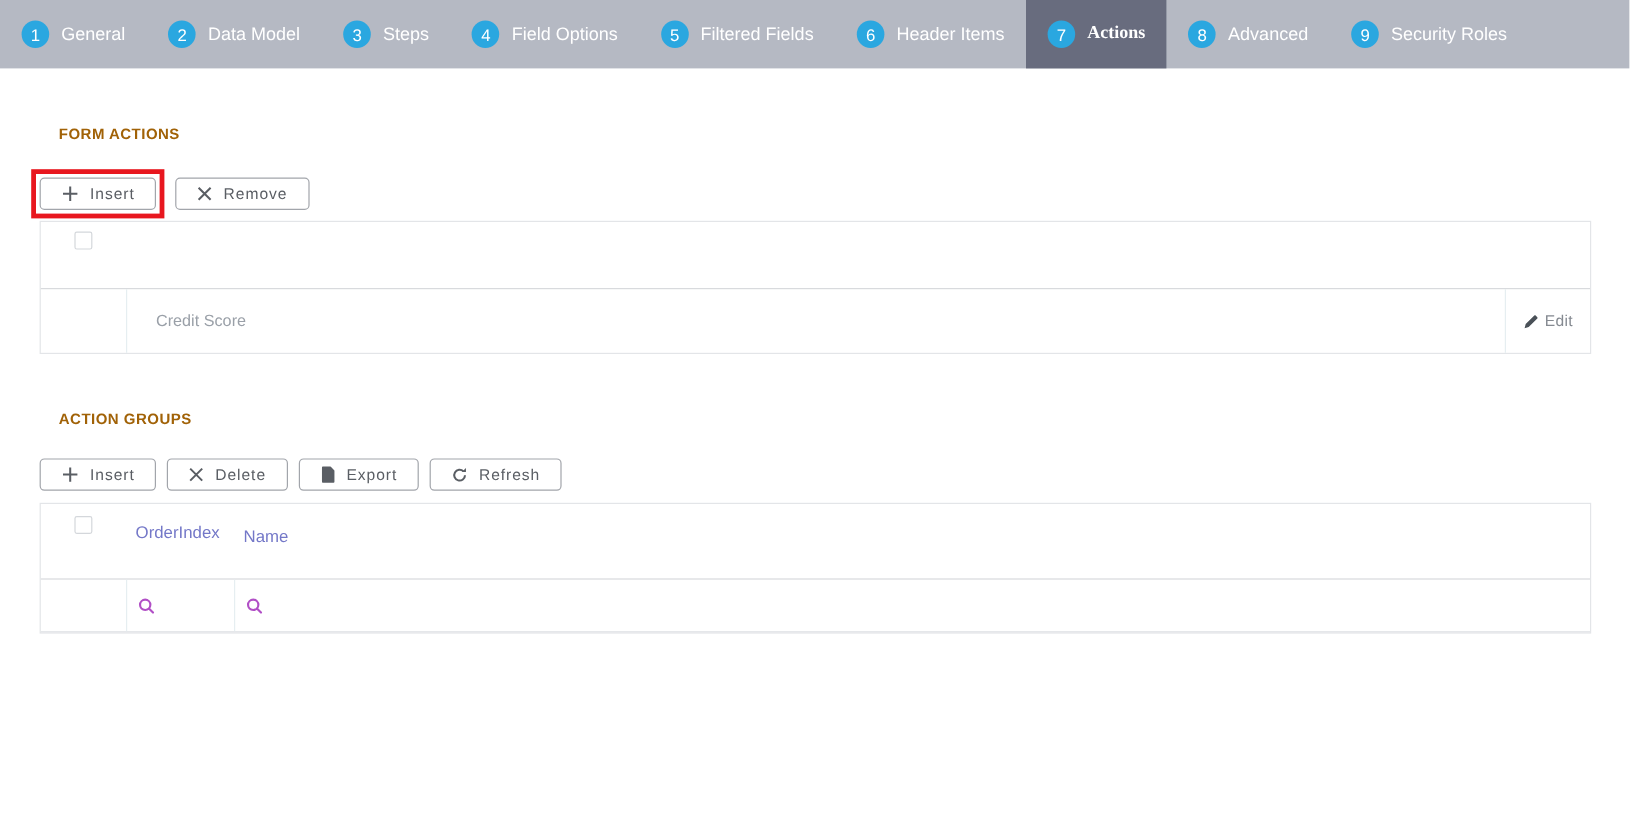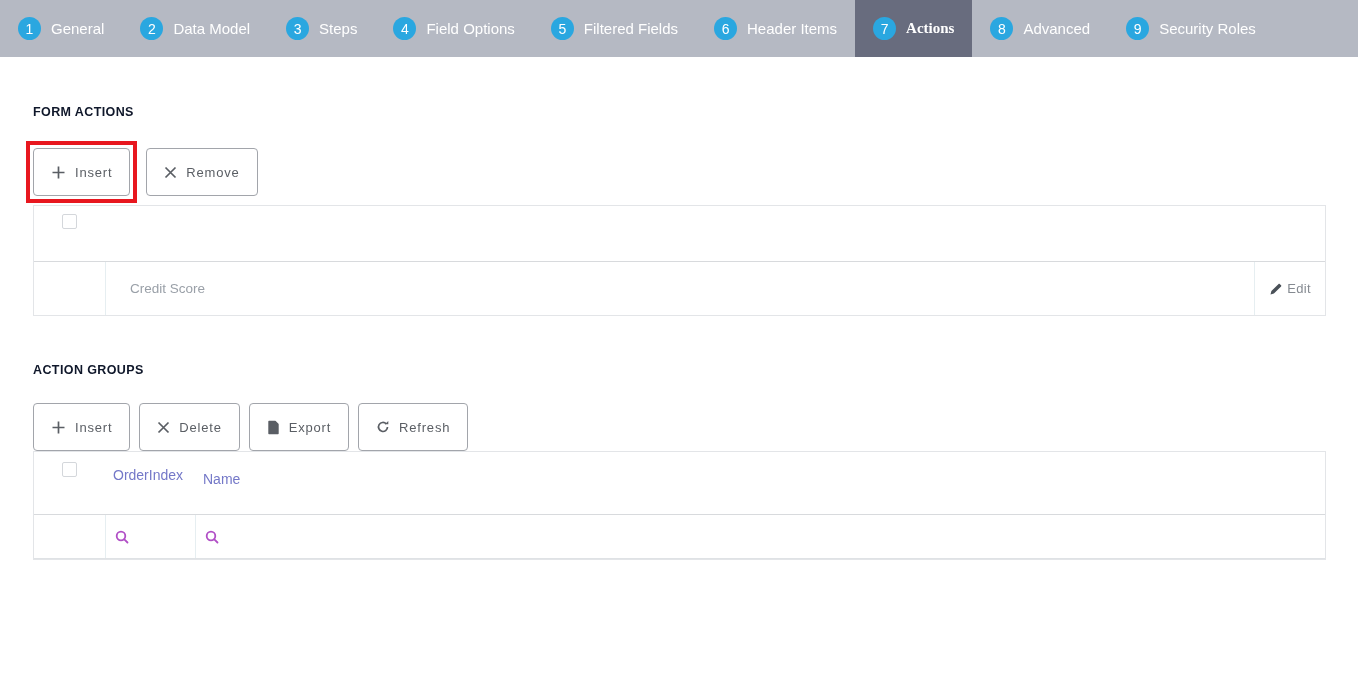--- a/index.html
+++ b/index.html
@@ -11,35 +11,35 @@
   .tab { display: flex; align-items: center; padding: 0 18px; cursor: pointer; }
   .tab.active { background: #686c7e; }
   .tab-num { width: 23px; height: 23px; border-radius: 50%; background: #2aa7e0; color: #fff;
              font-size: 14px; display: flex; align-items: center; justify-content: center;
              margin-right: 10px; flex: none; }
   .tab-label { color: #ffffff; font-size: 15px; white-space: nowrap; }
   .tab.active .tab-label { font-weight: bold; font-family: Liberation Serif, serif; }
 
   
   .content { padding: 0 32px 0 33px; }
-  .section-heading { color: #0f172a; font-size: 12.5px; font-weight: bold; letter-spacing: 0.4px;
-                     margin: 48px 0 22px; }
+  .section-heading { color: #a16207; font-size: 12.5px; font-weight: bold; letter-spacing: 0.4px;
+                     margin: 48px 16px 22px; }
   .section-heading.second { margin-top: 47px; margin-bottom: 26px; }
 
   .btn-row { display: flex; align-items: center; gap: 9px; }
-  .btn { height: 48px; display: inline-flex; align-items: center; gap: 9px; padding: 0 17px;
+  .btn { height: 27px; display: inline-flex; align-items: center; gap: 9px; padding: 0 17px;
          background: #fff; border: 1px solid #a2a5ab; border-radius: 4px; color: #5a5e64;
          font-size: 13px; letter-spacing: 0.8px; font-family: inherit; cursor: pointer; white-space: nowrap; }
   .btn svg { flex: none; display: block; }
   .red-box { border: 4px solid #e8171f; padding: 3px; margin-left: -7px; flex: none; }
 
   
   .grid { border: 1px solid #e3e5e8; background: #fff; }
   .t1 { margin-top: 2px; }
-  .t2 { }
+  .t2 { margin-top: 10px; }
 
   .g-header { display: flex; border-bottom: 1px solid #d8dadd; }
   .t1 .g-header { height: 56px; }
   .t2 .g-header { height: 63px; }
   .col-check { width: 71px; flex: none; padding: 8px 0 0 28px; }
   .t2 .col-check { padding-top: 10px; }
   .checkbox { width: 15px; height: 15px; border: 1px solid #d4d7db; border-radius: 2px;
               background: #fff; display: inline-block; cursor: pointer; }
   .h-label { color: #7478c8; font-size: 14px; white-space: nowrap; }
   .t1 .h-name { padding: 13px 0 0 8px; }

